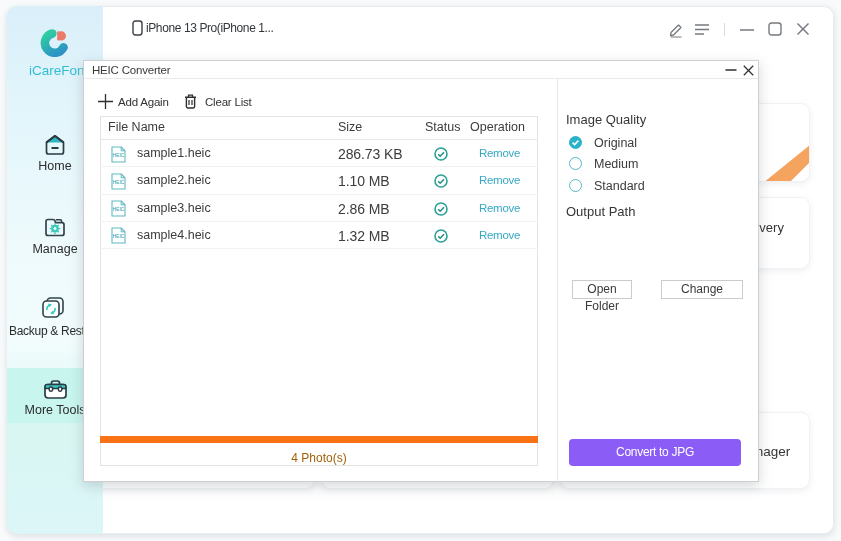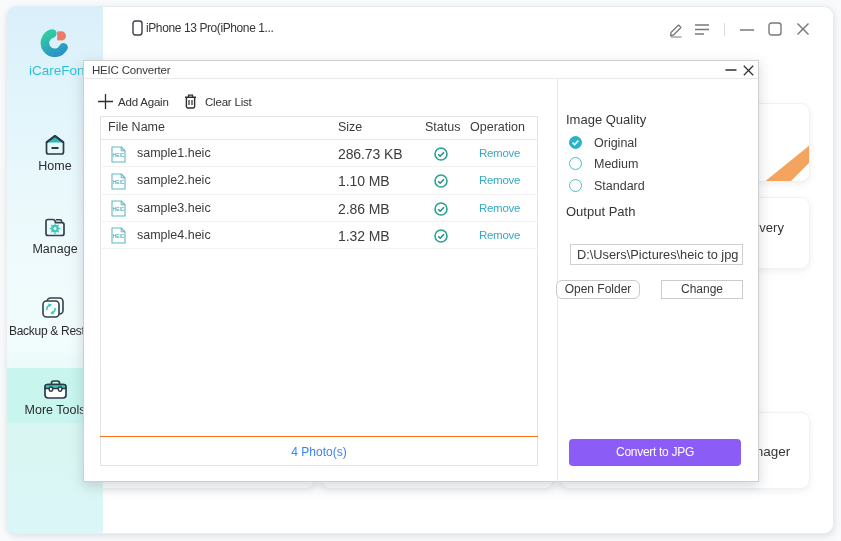--- a/index.html
+++ b/index.html
@@ -33,21 +33,21 @@
   #dlg-title { position:absolute; left:9px; top:4px; font-size:11.5px; letter-spacing:-0.2px; color:#3a3a3a; }
   #tbl { position:absolute; left:17px; top:56px; width:438px; height:350px; box-shadow:inset 0 0 0 1px #e3e3e3; }
   #tbl-head { position:absolute; left:0; top:0; width:100%; height:24px; border-bottom:1px solid #e7e7e7; }
   .th { position:absolute; top:4px; font-size:12.5px; color:#3c3c3c; }
   .row { position:absolute; left:0; width:100%; height:27.3px; border-bottom:1px solid #f2f2f2; }
   .fname { position:absolute; left:37px; top:6px; font-size:12.5px; color:#3c3c3c; }
   .fsize { position:absolute; left:238px; top:6px; font-size:14px; letter-spacing:-0.1px; color:#3c3c3c; }
   .remove { position:absolute; left:379px; top:7px; font-size:11.5px; letter-spacing:-0.3px; color:#35a9c4; }
   .ficon { position:absolute; left:11px; top:5.5px; }
   .chk { position:absolute; left:334px; top:7px; }
-  #tbl-foot { position:absolute; left:0; bottom:0; width:100%; height:30px; border-top:1px solid #f97316; text-align:center; font-size:12px; color:#3b82f6; line-height:30px; }
+  #tbl-foot { position:absolute; left:0; bottom:0; width:100%; height:30px; border-top:7px solid #f97316; text-align:center; font-size:12px; color:#a16207; line-height:30px; }
   #rsep { position:absolute; left:474px; top:19px; width:1px; height:403px; background:#e7e7e7; }
   .rp-h { position:absolute; left:483px; font-size:13px; color:#363636; }
   .radio { position:absolute; left:486px; width:13px; height:13px; border:1px solid #59b7c4; border-radius:50%; }
   .radio-lab { position:absolute; left:511px; font-size:12.5px; color:#3c3c3c; }
   #outpath { position:absolute; left:487px; top:184px; width:173px; height:21px; border:1px solid #cfcfcf; font-size:12.8px; color:#3a3a3a; line-height:19px; padding-left:6px; white-space:nowrap; overflow:hidden; }
   .obtn { position:absolute; top:220px; height:19px; border:1px solid #cbcbcb; font-size:12px; color:#3a3a3a; text-align:center; line-height:17px; background:#fff; }
   #convert { position:absolute; left:486px; top:379px; width:172px; height:27px; background:#8b5cf6; border-radius:4px; color:#fff; font-size:12px; letter-spacing:-0.3px; text-align:center; line-height:27px; }
   
   #addagain-t { position:absolute; left:35px; top:36px; font-size:11.5px; letter-spacing:-0.2px; color:#333; }
   #clearlist-t { position:absolute; left:122px; top:36px; font-size:11.5px; letter-spacing:-0.2px; color:#333; }
@@ -265,20 +265,19 @@
           <path d="M3.6 6.6 L5.6 8.6 L9.4 4.6" fill="none" stroke="#fff" stroke-width="1.6"></path>
         </svg>
       </div>
       <div class="radio-lab" style="top:76px;">Original</div>
       <div class="radio" style="top:97px;"></div>
       <div class="radio-lab" style="top:97px;">Medium</div>
       <div class="radio" style="top:119px;"></div>
       <div class="radio-lab" style="top:119px;">Standard</div>
 
       <div class="rp-h" style="top:144px;">Output Path</div>
-      <div id="outpath">D:\Users\Pictures\heic to jpg</div>
-      <div class="obtn" style="left:473px; width:84px;border-radius:6px;">Open Folder</div>
+      <div class="obtn" style="left:489px; width:60px;">Open Folder</div>
       <div class="obtn" style="left:578px; width:82px;">Change</div>
 
       <div id="convert">Convert to JPG</div>
     </div>
   </div>
 </div>
 
 </body></html>

